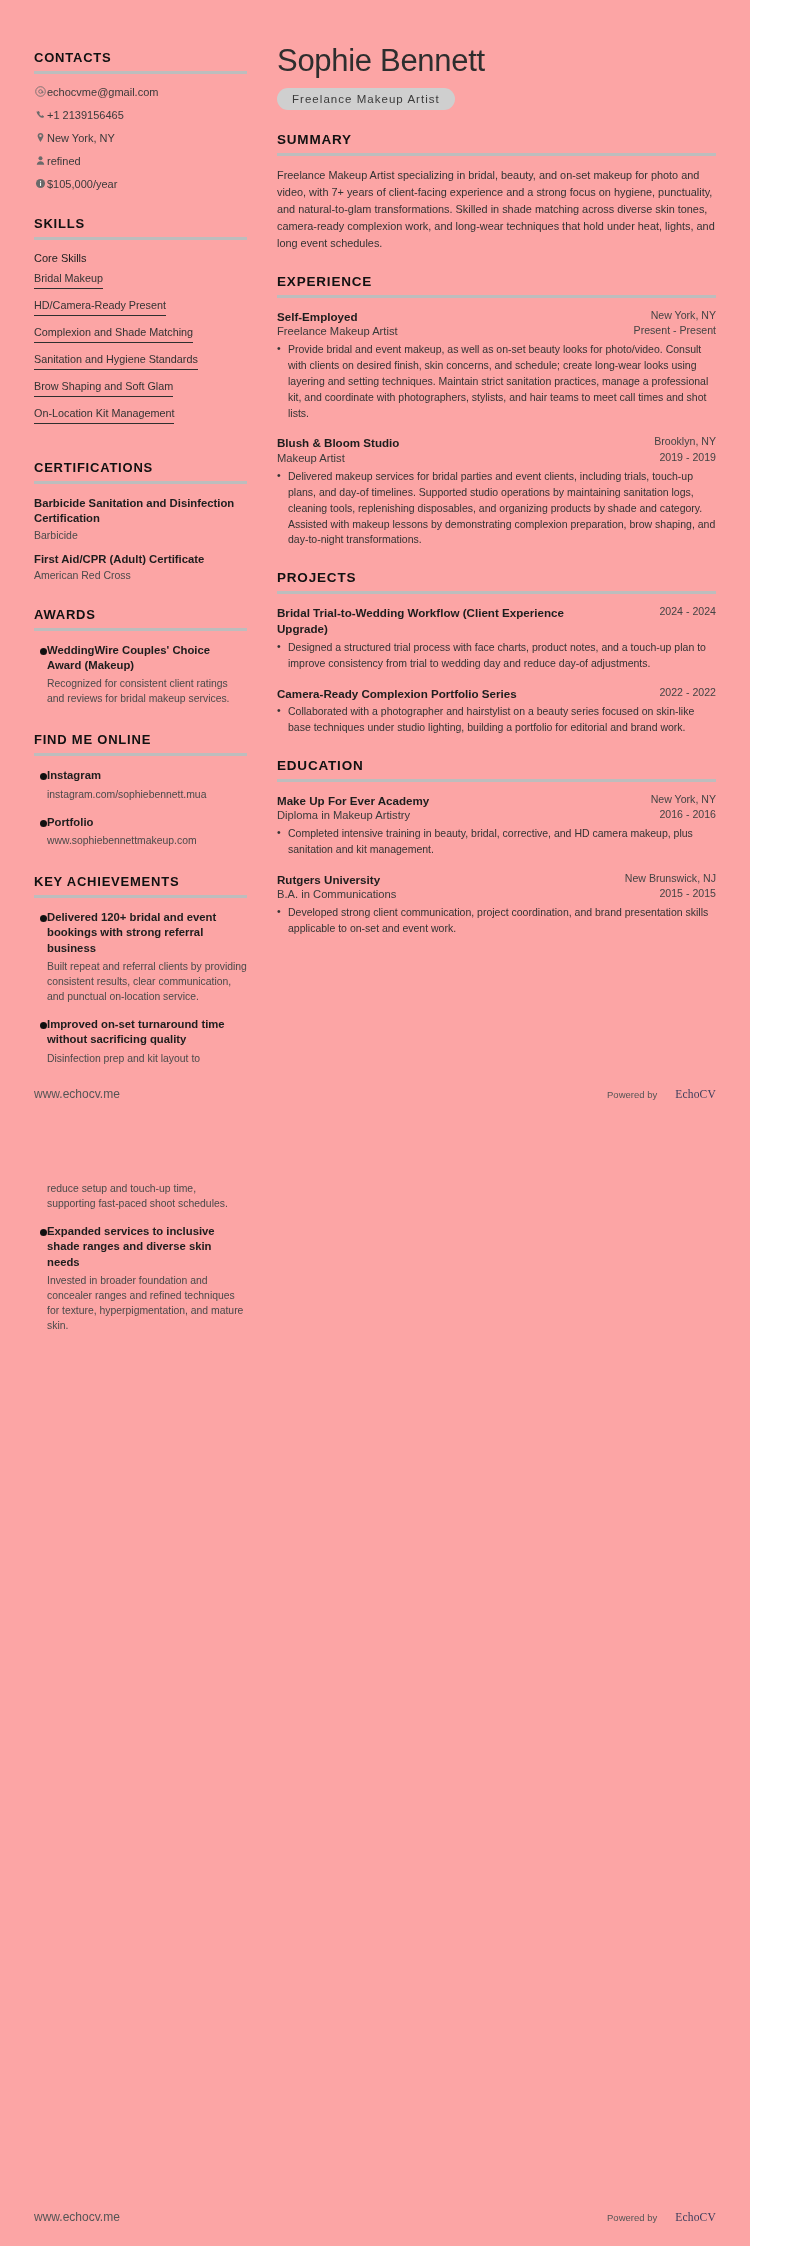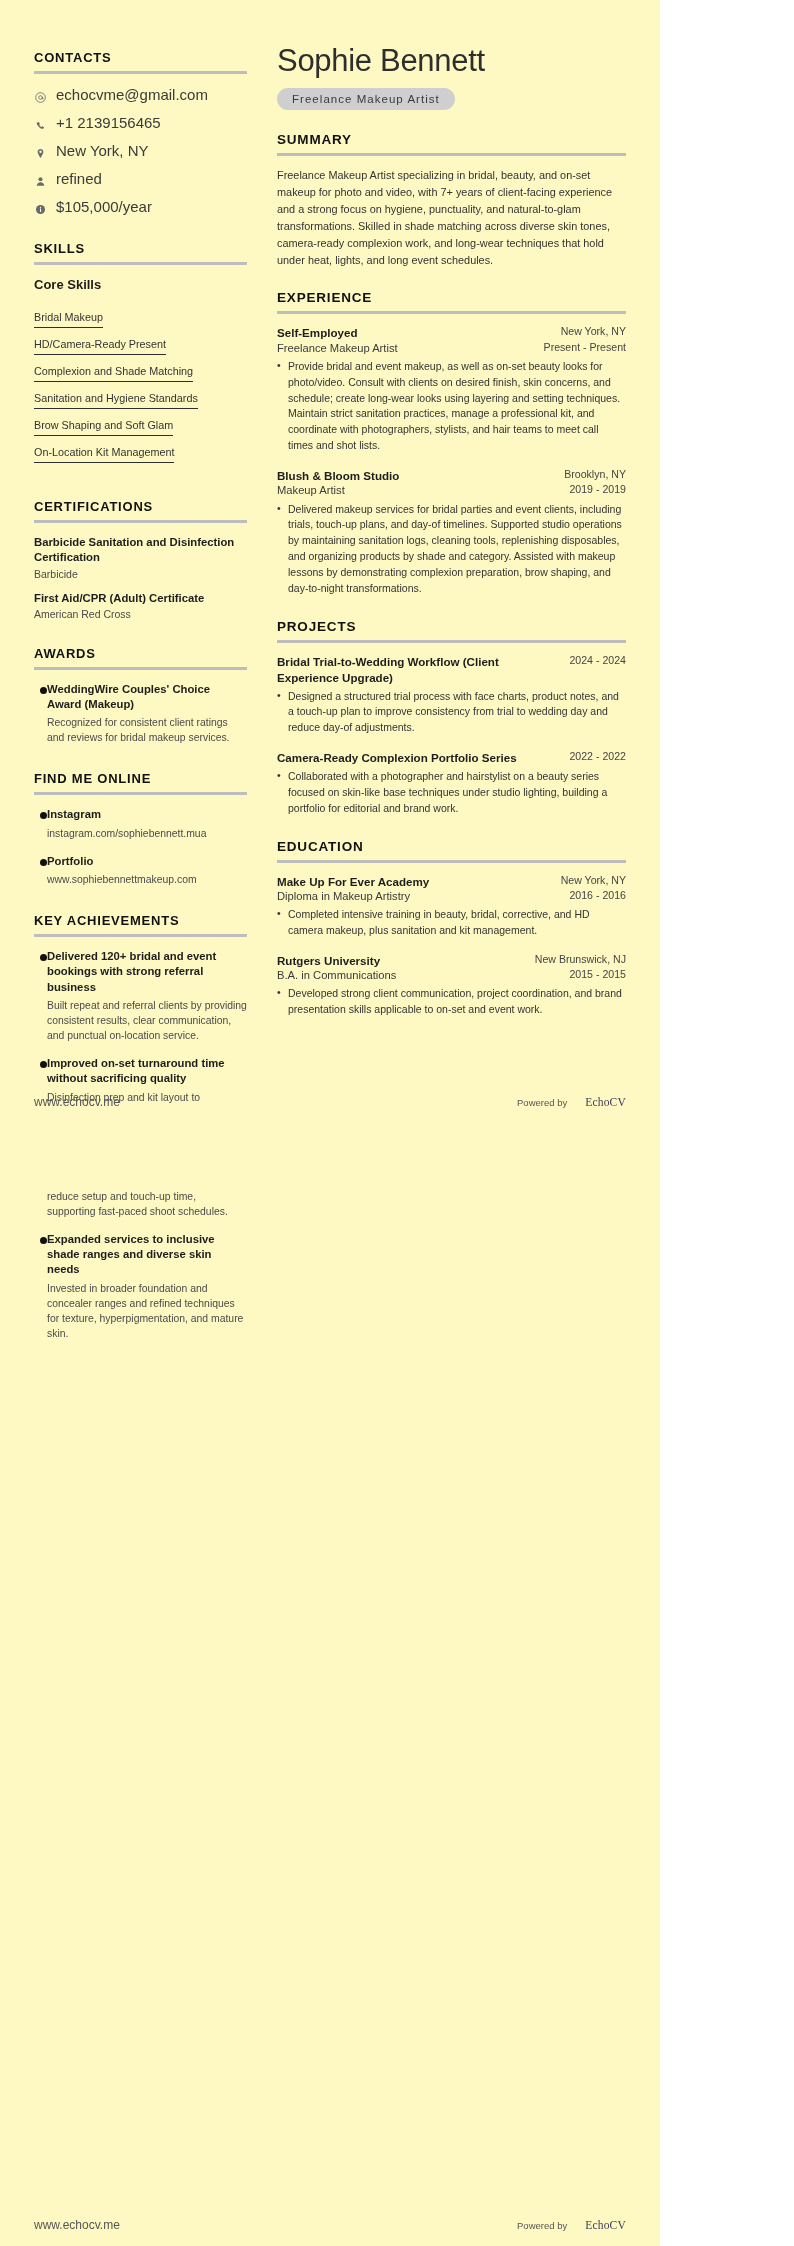--- a/index.html
+++ b/index.html
@@ -5,23 +5,23 @@
   * { box-sizing: border-box; margin: 0; padding: 0; }
   html, body {
     width: 794px;
     background: #ffffff;
     font-family: "Liberation Sans", sans-serif;
     color: #2b2b2b;
     -webkit-font-smoothing: antialiased;
   }
   .page {
     position: relative;
-    width: 660px;
+    width: 750px;
     min-height: 1123px;
-    background: #fef9c3;
+    background: #fca5a5;
     padding: 44px 34px 0 34px;
     display: flex;
     gap: 0;
   }
   .page + .page { border-top: none; }
 
   
   .col-left {
     width: 235px;
     flex: 0 0 235px;
@@ -45,44 +45,43 @@
     background: #bdbdbd;
     margin-top: 6px;
     margin-bottom: 12px;
   }
   .left-sec { margin-bottom: 26px; }
   .left-sec .sec-head { font-size: 13px; }
 
   
   .contact-row {
     display: flex;
-    align-items: flex-end;
-    gap: 9px;
+    align-items: flex-start;
     margin-bottom: 11px;
-    font-size: 15px;
+    font-size: 11px;
     color: #3a3a3a;
   }
   .contact-icon {
     width: 13px;
     flex: 0 0 13px;
     text-align: center;
     color: #6a6a6a;
     line-height: 1;
     display: inline-flex;
     align-items: center;
     justify-content: center;
   }
   .contact-icon svg { display: block; }
 
   
   .skills-title {
-    font-size: 13px;
-    font-weight: 700;
+    font-size: 11px;
+    font-weight: 400;
     color: #1d1d1d;
-    margin-bottom: 19px;
+    margin-bottom: 8px;
   }
   .skill-wrap {
     display: flex;
     flex-wrap: wrap;
     gap: 0 18px;
   }
   .skill {
     font-size: 10.8px;
     color: #333;
     padding-bottom: 4px;

